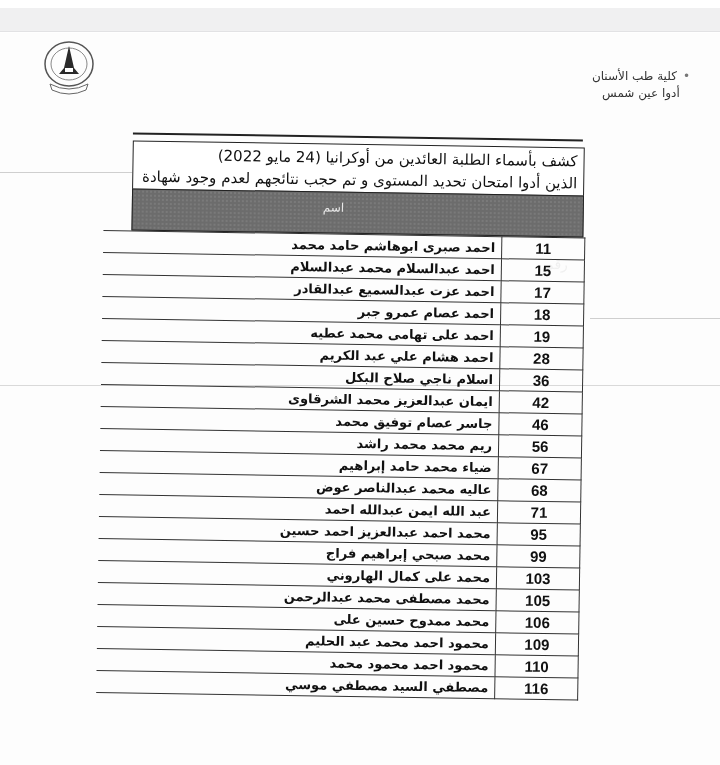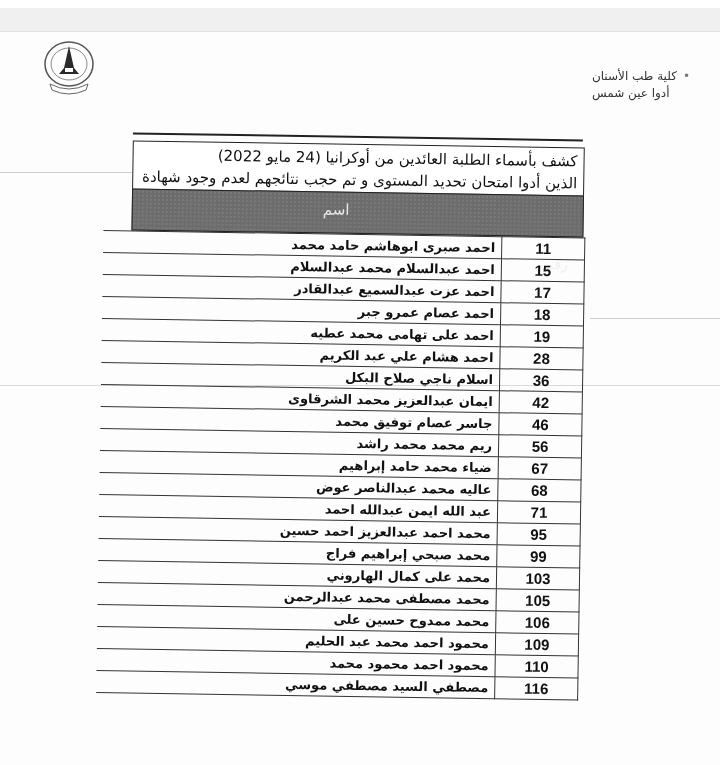--- a/index.html
+++ b/index.html
@@ -16,21 +16,21 @@
     border-bottom: 1px solid #e2e2e4;
   }
   .page {
     position: absolute; left: 0; top: 33px; width: 720px; height: 732px;
     background: #fdfdfd;
   }
   .logo {
     position: absolute; left: 40px; top: 38px; width: 58px; height: 60px;
   }
   .faculty {
-    position: absolute; right: 30px; top: 68px; direction: rtl; text-align: left;
+    position: absolute; right: 30px; top: 68px; direction: rtl; text-align: center;
     font-size: 12px; color: #333; line-height: 17px;
   }
   .faculty .dot { color:#777; margin-left: 6px; }
   .sheet {
     position: absolute; left: 105px; top: 130px; width: 478px; height: 600px;
     transform: rotate(0.9deg); transform-origin: 0 0;
   }
   .topline {
     position: absolute; left: 28px; top: 2px; width: 450px; height: 0;
     border-top: 2px solid #222;
@@ -40,21 +40,21 @@
     border: 1.5px solid #222; background:#fff;
     direction: rtl; text-align: right;
     font-size: 15px; line-height: 22px; color: #111; padding: 2px 6px; box-sizing: border-box;
   }
   .hdr {
     position: absolute; left: 28px; top: 58px; width: 452px; height: 42px;
     background: #6c6c6c; border: 1.5px solid #222; box-sizing: border-box;
     background-image: radial-gradient(#7a7a7a 1px, transparent 1px);
     background-size: 4px 4px;
   }
-  .hdr .h-name { position:absolute; left: 190px; top: 8px; color:#e8e8e8; font-size: 15px; }
+  .hdr .h-name { position:absolute; left: 190px; top: 8px; color:#e8e8e8; font-size: 12px; }
   .hdr .h-num { position:absolute; right: 14px; top: 20px; color:#f0f0f0; font-size: 14px; margin-top: 40px; }
   table.list {
     position: absolute; left: 0px; top: 100px; width: 482px;
     border-collapse: collapse; direction: rtl;
   }
   table.list td {
     border-top: 1.2px solid #333; border-bottom: 1.2px solid #333;
     height: 21px; padding: 0 6px; font-size: 13px; color: #111;
   }
   table.list td.num {

